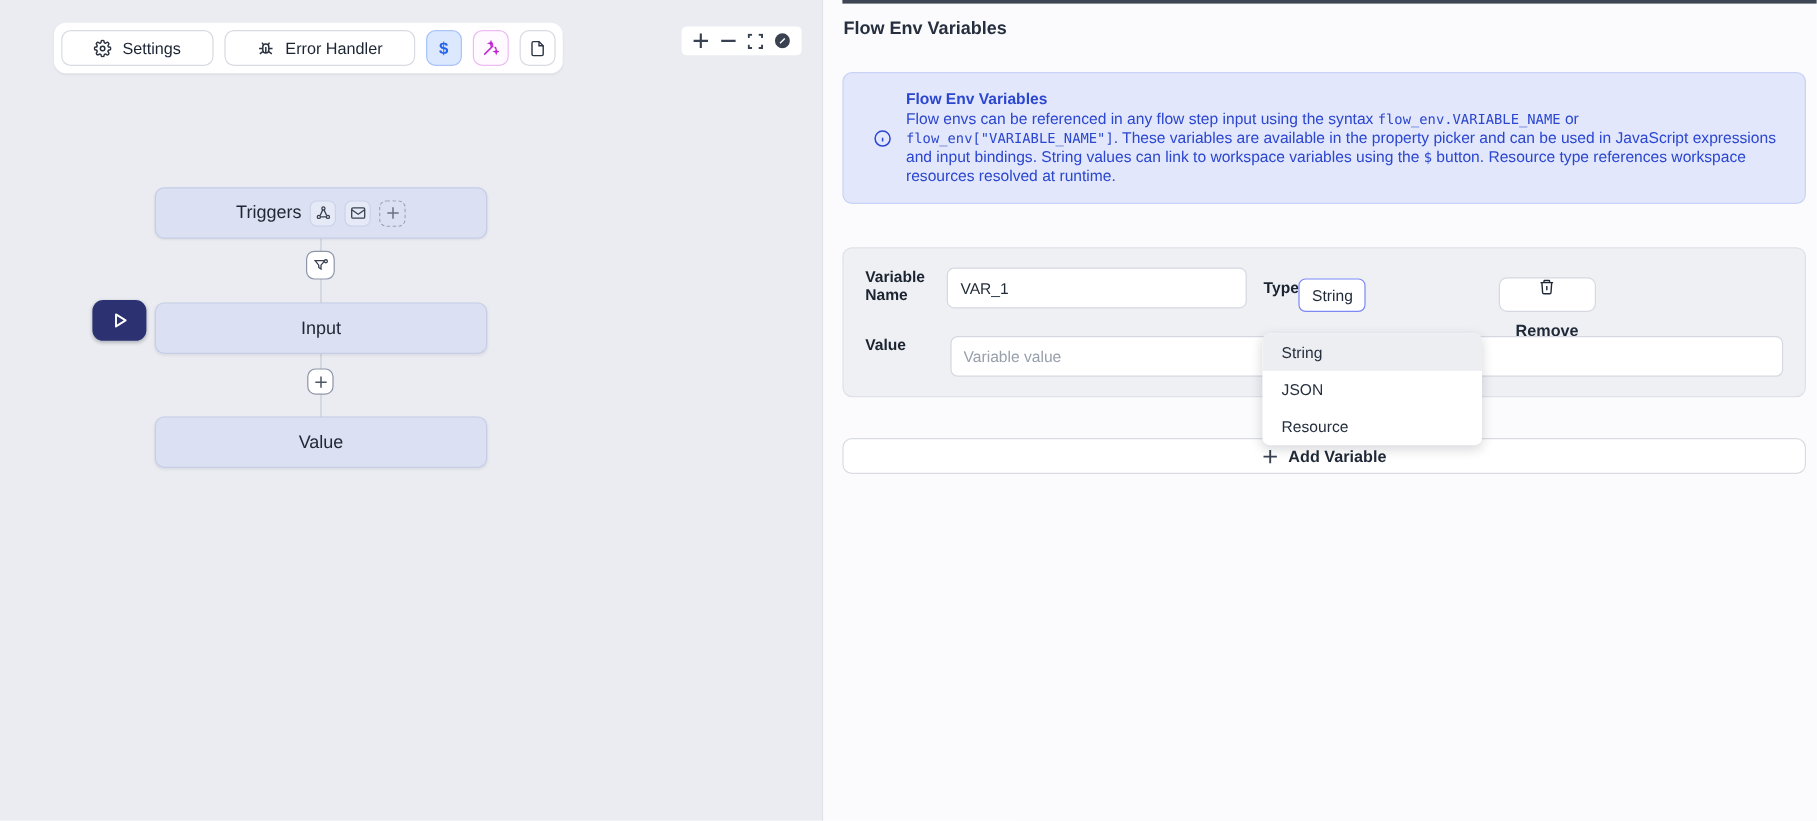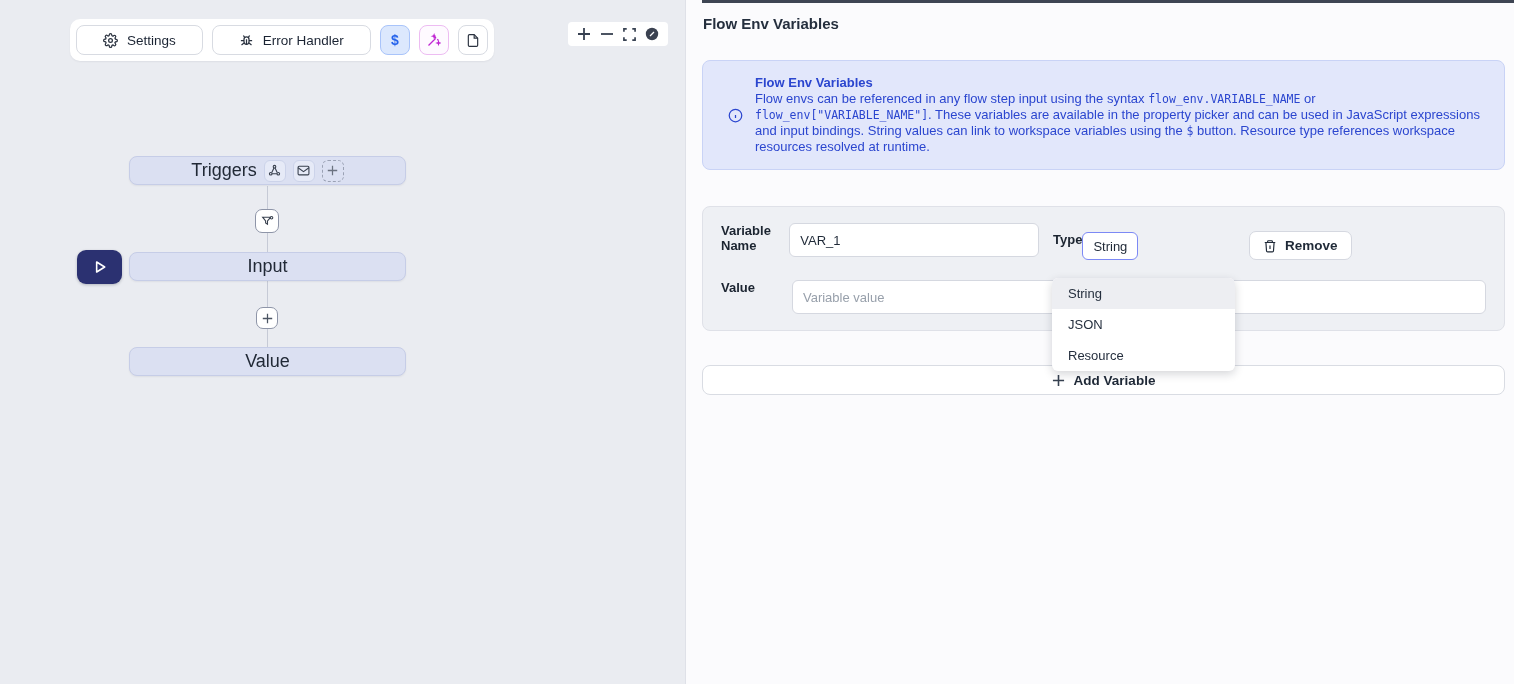--- a/index.html
+++ b/index.html
@@ -14,21 +14,21 @@
 
   
   .canvas {
     position:relative;
     width:686px; height:684px;
     background:#eaecf1;
     border-right:1px solid #dfe1e8;
     flex:0 0 auto;
   }
   .toolbar {
-    position:absolute; top:19px; left:70px;
+    position:absolute; top:19px; left:45px;
     background:#ffffff; border-radius:10px;
     padding:6px; display:flex; gap:9px; align-items:center;
     box-shadow:0 1px 2px rgba(16,24,40,.06);
   }
   .tb-btn {
     height:30px; border:1px solid #d8dbe2; border-radius:8px;
     background:#fff; display:flex; align-items:center; justify-content:center;
     gap:9px; padding:0 26px; font-size:13.5px; color:#1b2433;
     font-family:inherit; cursor:pointer;
   }
@@ -47,24 +47,24 @@
     padding:0 7px;
   }
   .zbtn { border:none; background:transparent; width:18px; height:18px;
     display:flex; align-items:center; justify-content:center; cursor:pointer; }
 
   .connector {
     position:absolute; left:267px; top:186px; width:1px; height:162px;
     background:#c6cad6;
   }
   .node {
-    position:absolute; left:129px; width:277px; height:29px;
+    position:absolute; left:129px; width:277px; height:43px;
     background:#dbe0f2; border:1px solid #c6cde7; border-radius:8px;
     display:flex; align-items:center; justify-content:center; gap:7px;
-    font-size:18px; color:#212936;
+    font-size:15px; color:#212936;
     box-shadow:0 1px 2px rgba(16,24,40,.06);
   }
   .node-triggers { top:156px; }
   .node-input   { top:252px; }
   .node-result  { top:347px; }
   .chip {
     width:22px; height:22px; border-radius:6px;
     background:#e6eaf7; border:1px solid #ccd3ea;
     display:flex; align-items:center; justify-content:center; cursor:pointer;
   }
@@ -122,22 +122,22 @@
   .ti::placeholder { color:#98a0ab; }
   .field-name { width:318px; }
   .field-type { width:182px;text-align:right; }
   .select {
     height:28px; background:#fff; border:1px solid #7c89f5; border-radius:6px;
     padding:0 10px; font-size:13px; color:#1f2937;
     display:flex; align-items:center; cursor:pointer;
   }
   .remove-btn {
     height:29px; background:#fff; border:1px solid #d5d8e0; border-radius:7px;
-    display:flex; align-items:center; gap:8px; padding:0 13px;
-    font-size:13.5px; font-weight:600; color:#1f2937; font-family:inherit; cursor:pointer;
+    display:flex; align-items:center; gap:22px; padding:0 13px;
+    font-size:13.5px; font-weight:600; color:#1f2937; font-family:inherit; cursor:pointer;flex-direction:column;
   }
   .form-row2 { margin-top:20px;gap:37px; }
   .dropdown {
     position:absolute; left:349px; top:71px; width:183px;
     background:#ffffff; border-radius:6px; overflow:hidden;
     box-shadow:0 3px 10px rgba(16,24,40,.18); z-index:5;
   }
   .dd-option {
     height:31px; display:flex; align-items:center; padding:0 16px;
     font-size:13px; color:#252f3e; cursor:pointer;

